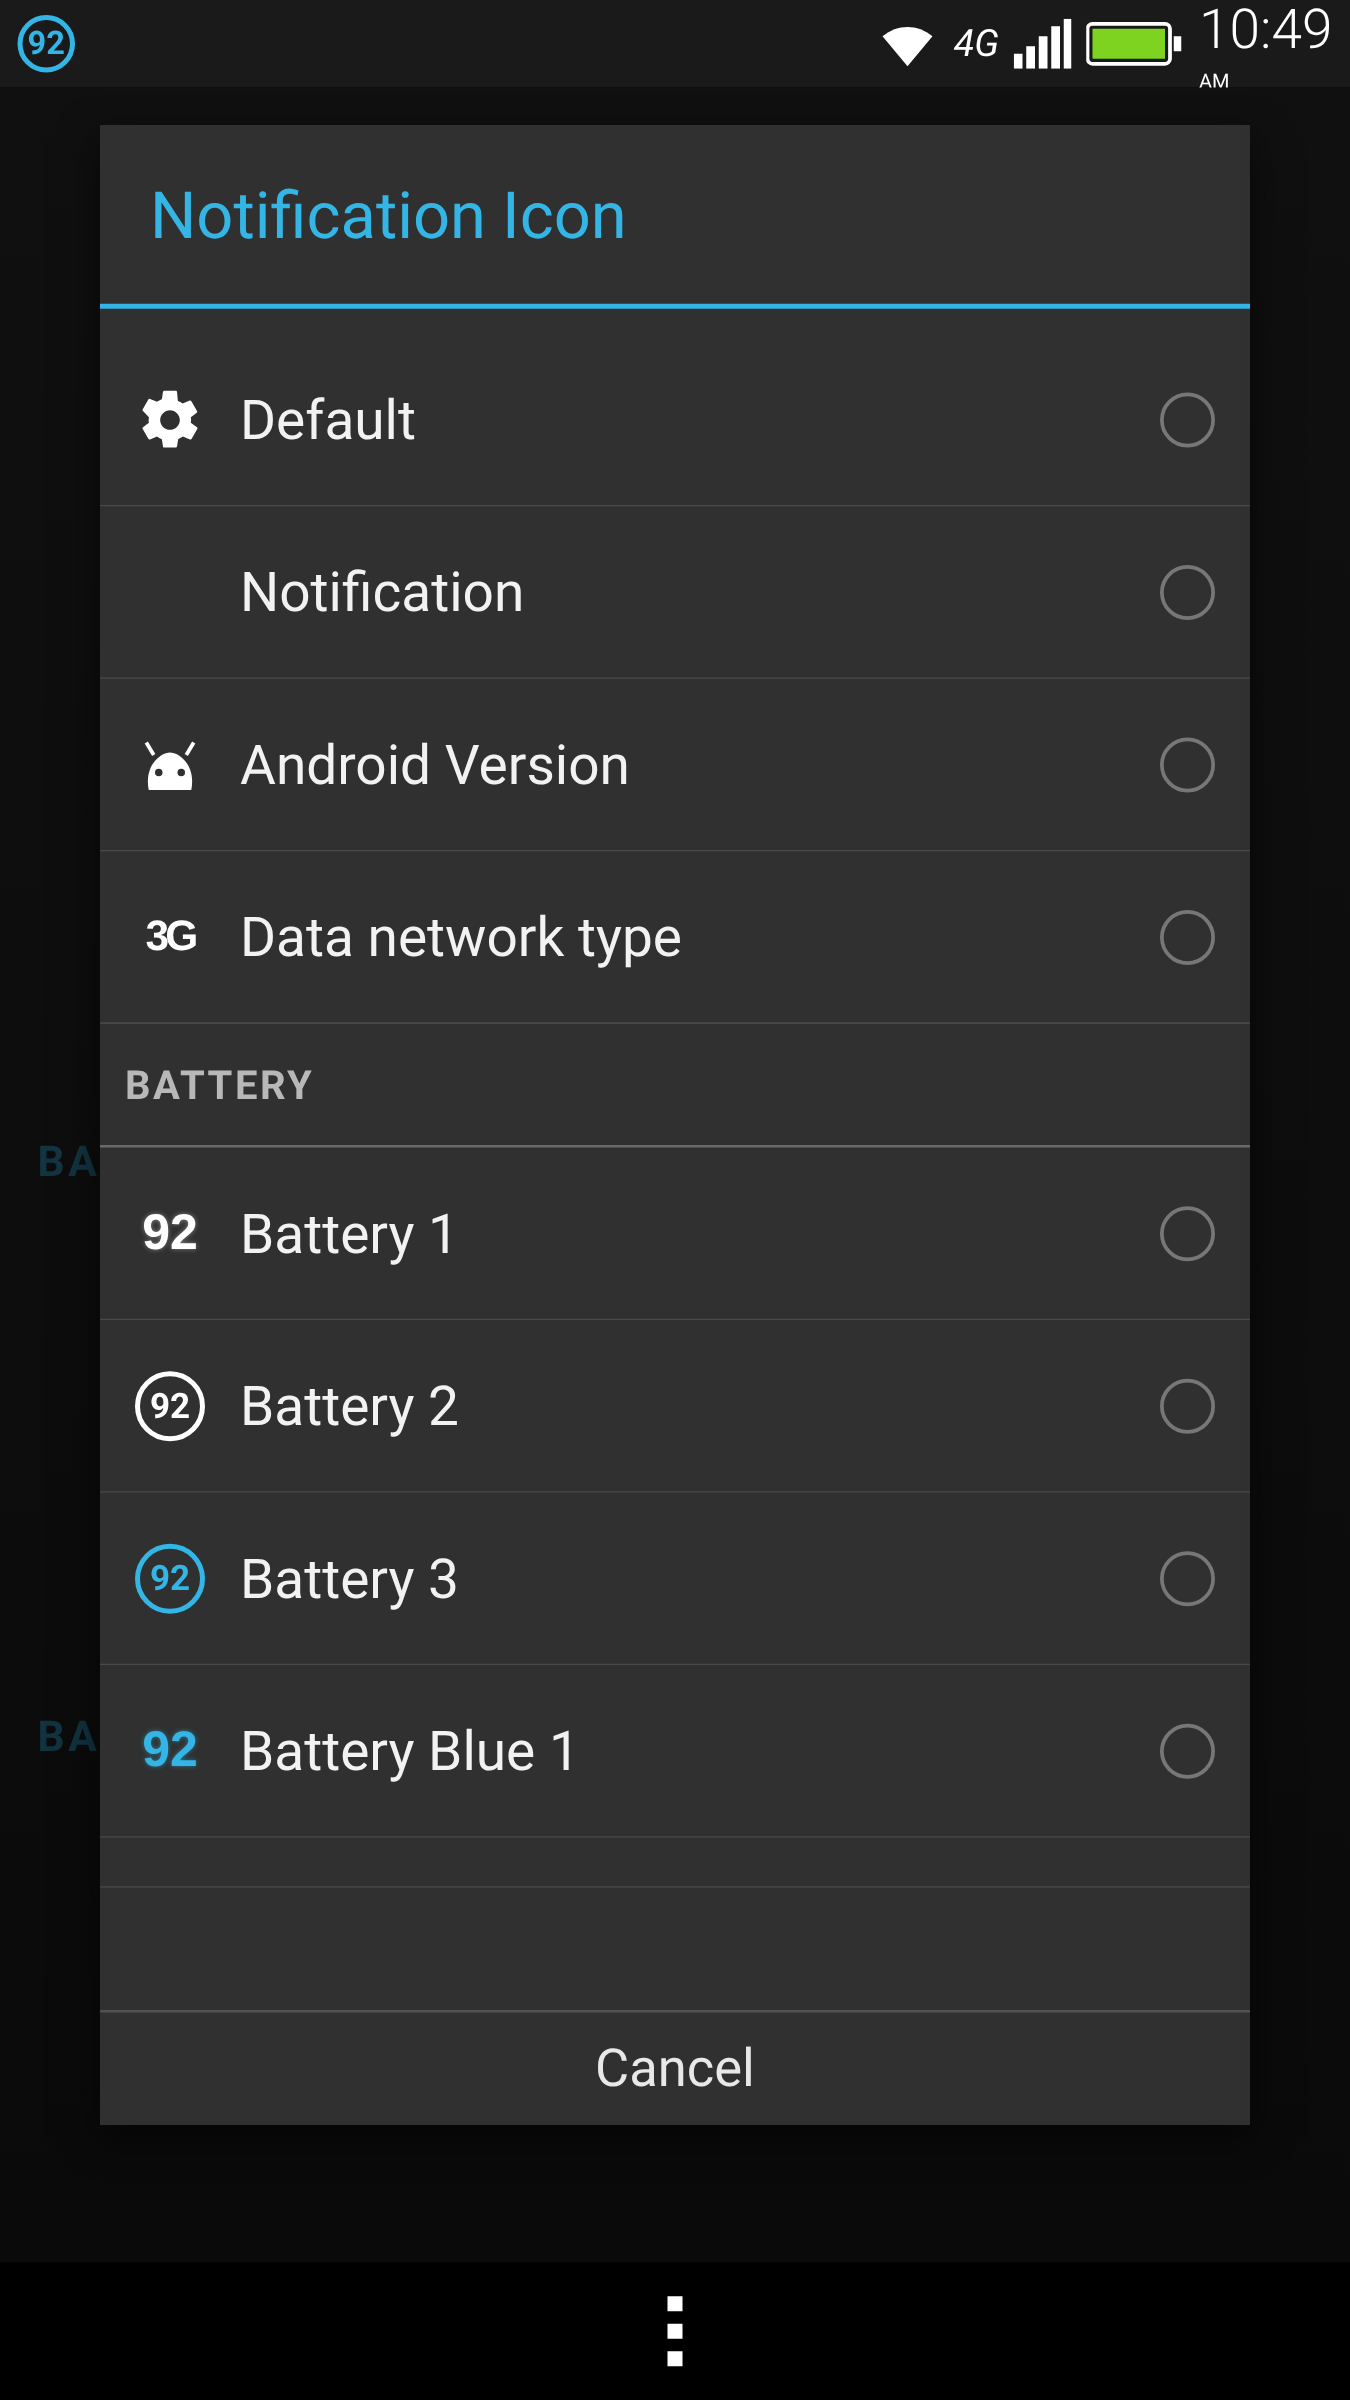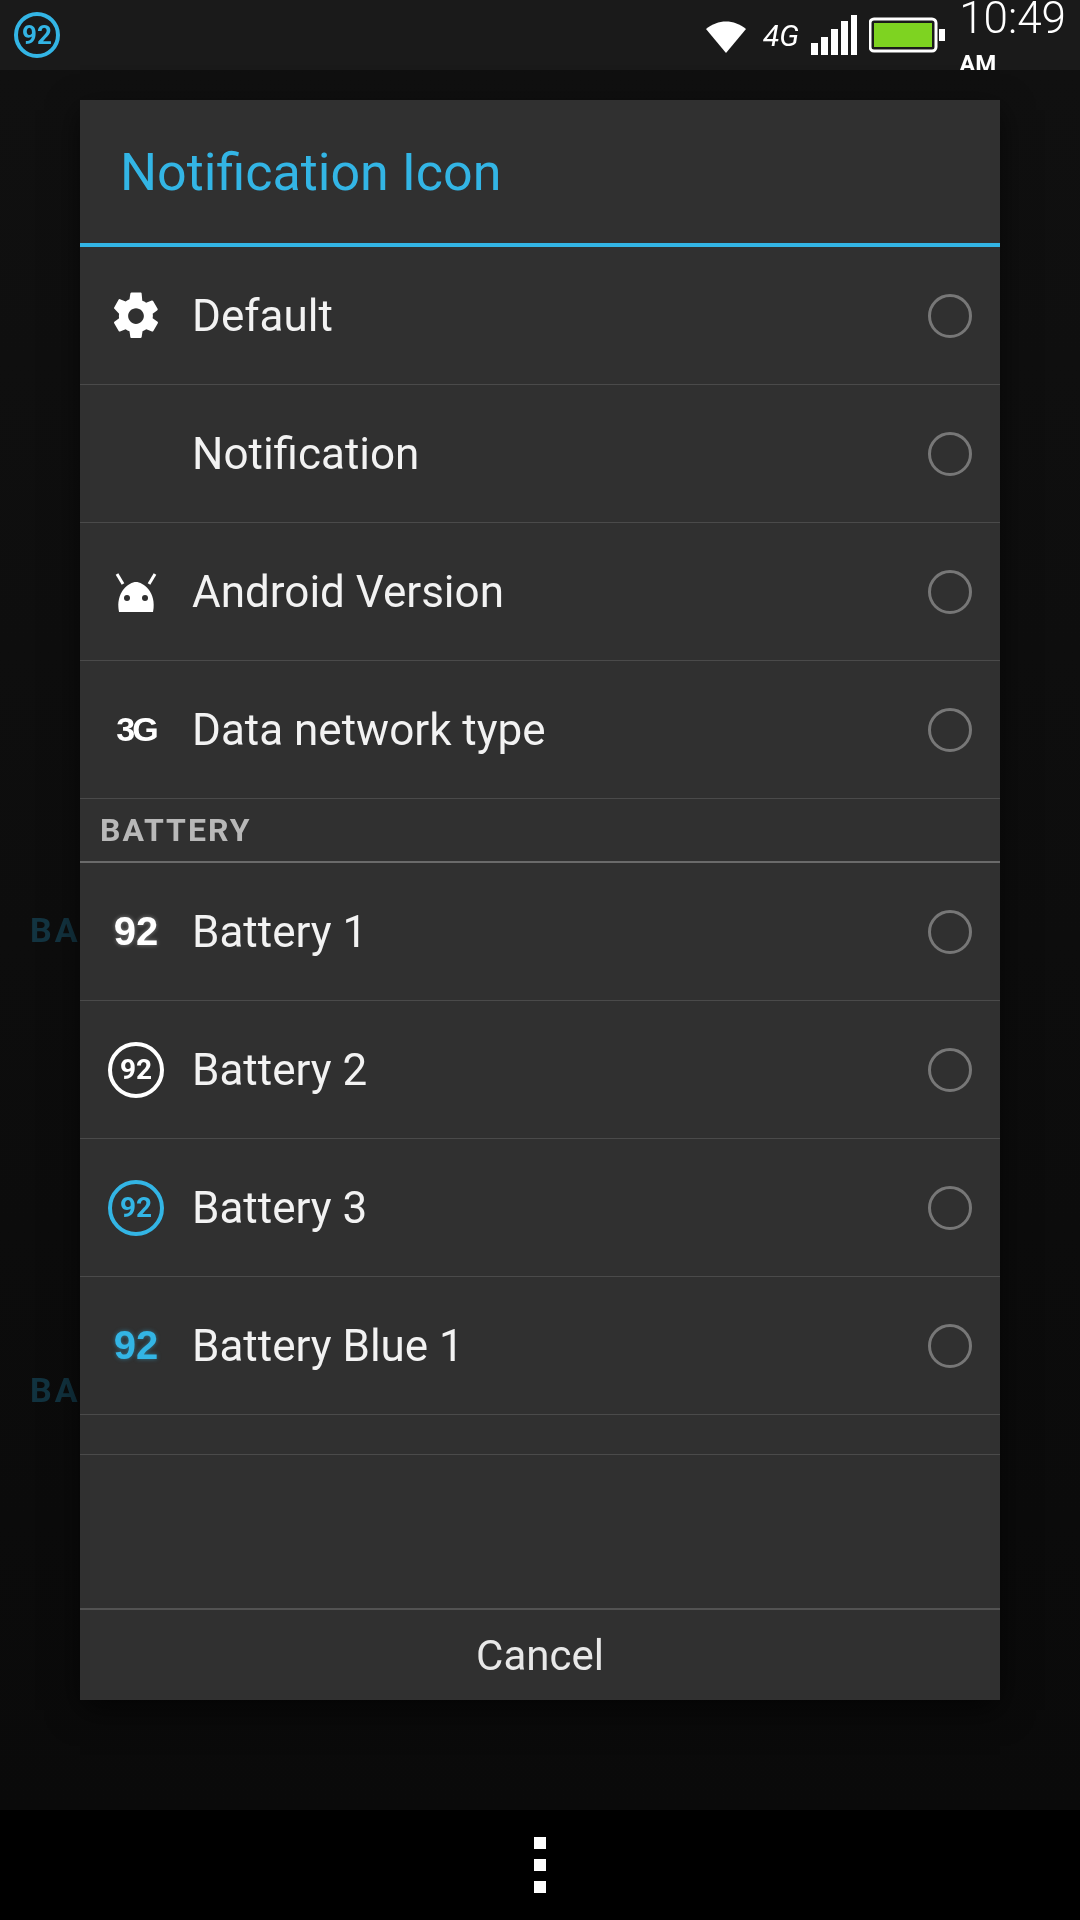--- a/index.html
+++ b/index.html
@@ -55,22 +55,22 @@
     .sb-time {
       font-size: 44px;
       font-weight: 300;
       color: #fff;
       display: flex;
       align-items: baseline;
       gap: 6px;
       flex-direction: column;
     }
     .sb-ampm {
-      font-size: 24px;
-      font-weight: 700;
+      font-size: 16px;
+      font-weight: 400;
     }
     
     .bg-dim {
       position: absolute;
       left: 0; right: 0;
       top: 70px;
       bottom: 110px;
       background: linear-gradient(#101010, #0a0a0a);
       color: #222;
       padding: 30px;
@@ -95,20 +95,21 @@
     .dialog {
       position: absolute;
       left: 80px;
       right: 80px;
       top: 100px;
       bottom: 220px;
       background: #303030;
       display: flex;
       flex-direction: column;
       box-shadow: 0 10px 30px rgba(0,0,0,0.6);
+      gap: 20px;
     }
     .dialog-title {
       color: #33b5e5;
       font-size: 52px;
       font-weight: 400;
       padding: 42px 40px 40px;
       border-bottom: 4px solid #33b5e5;
     }
     .list {
       flex: 1;
@@ -137,21 +138,21 @@
       font-weight: 400;
     }
     .radio {
       width: 44px;
       height: 44px;
       border-radius: 50%;
       border: 3px solid #777;
       flex-shrink: 0;
     }
     .section-header {
-      height: 65px;
+      height: 100px;
       display: flex;
       align-items: center;
       padding: 0 20px;
       color: #b8b8b8;
       font-size: 32px;
       font-weight: 700;
       letter-spacing: 2px;
       border-bottom: 2px solid #6a6a6a;
       border-top: 1px solid #4a4a4a;
       margin-top: -1px;

